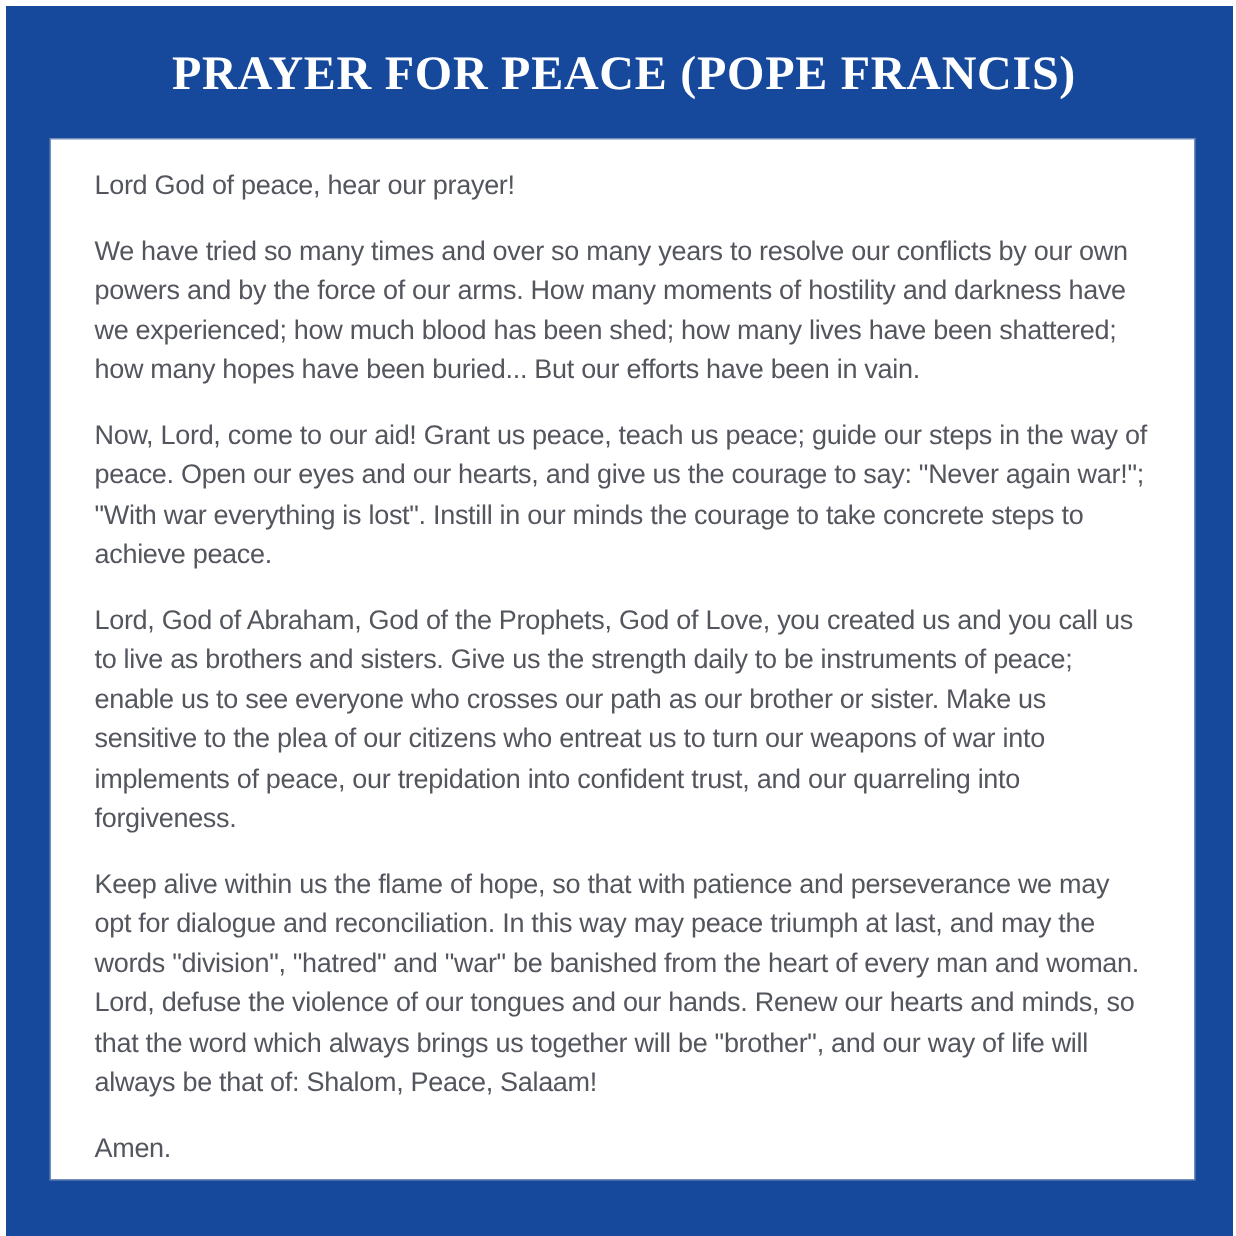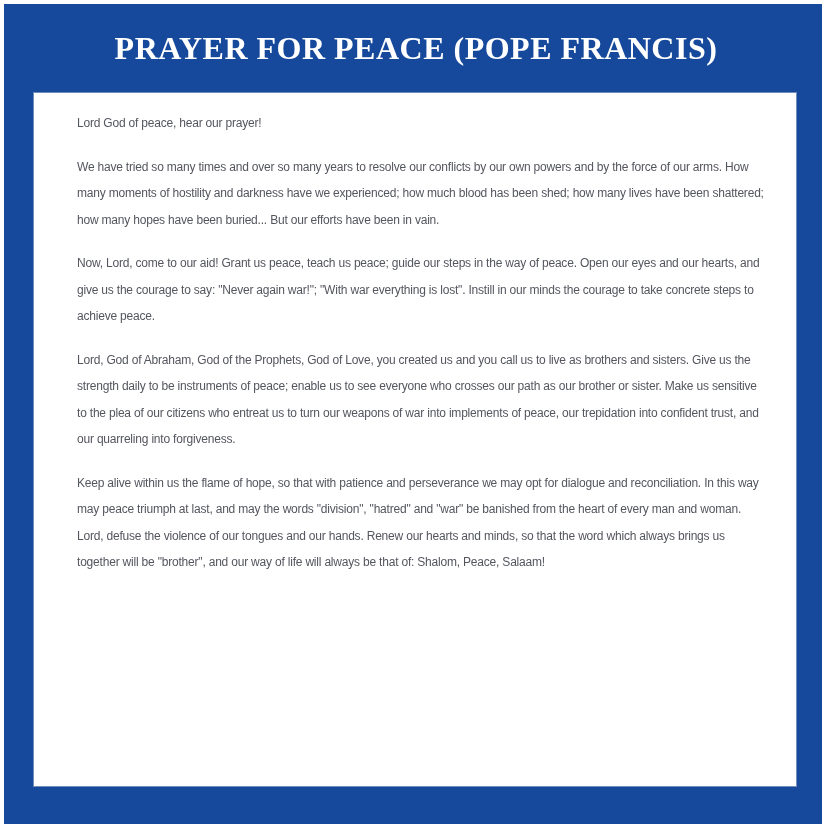--- a/index.html
+++ b/index.html
@@ -40,25 +40,25 @@
     top: 89px;
     width: 762px;
     bottom: 42px;
     background: var(--panel);
     box-shadow: 0 0 0 1px rgba(190,196,210,0.55);
     padding: 15px 26px 0 27px;
     overflow: hidden;
   }
   .panel p {
     font-family: "Liberation Sans", sans-serif;
-    font-size: 12px;
+    font-size: 18px;
     line-height: 26.5px;
     letter-spacing: -0.2px;
     color: var(--body-text);
-    margin: 0 0 13px 14px;
+    margin: 0 0 13px 0;
   }
   .footer {
     position: absolute;
     left: 0; right: 0; bottom: 0;
     height: 42px;
     display: flex;
     align-items: center;
     justify-content: center;
   }
   .credit {
@@ -75,15 +75,16 @@
   <div class="header">
     <h1 class="page-title">PRAYER FOR PEACE (POPE FRANCIS)</h1>
   </div>
 
   <div class="panel">
       <p>Lord God of peace, hear our prayer!</p>
       <p>We have tried so many times and over so many years to resolve our conflicts by our own powers and by the force of our arms. How many moments of hostility and darkness have we experienced; how much blood has been shed; how many lives have been shattered; how many hopes have been buried... But our efforts have been in vain.</p>
       <p>Now, Lord, come to our aid! Grant us peace, teach us peace; guide our steps in the way of peace. Open our eyes and our hearts, and give us the courage to say: "Never again war!"; "With war everything is lost". Instill in our minds the courage to take concrete steps to achieve peace.</p>
       <p>Lord, God of Abraham, God of the Prophets, God of Love, you created us and you call us to live as brothers and sisters. Give us the strength daily to be instruments of peace; enable us to see everyone who crosses our path as our brother or sister. Make us sensitive to the plea of our citizens who entreat us to turn our weapons of war into implements of peace, our trepidation into confident trust, and our quarreling into forgiveness.</p>
       <p>Keep alive within us the flame of hope, so that with patience and perseverance we may opt for dialogue and reconciliation. In this way may peace triumph at last, and may the words "division", "hatred" and "war" be banished from the heart of every man and woman. Lord, defuse the violence of our tongues and our hands. Renew our hearts and minds, so that the word which always brings us together will be "brother", and our way of life will always be that of: Shalom, Peace, Salaam!</p>
+      <p>Amen.</p>
     </div>
 
 </div>
 
 </body></html>

